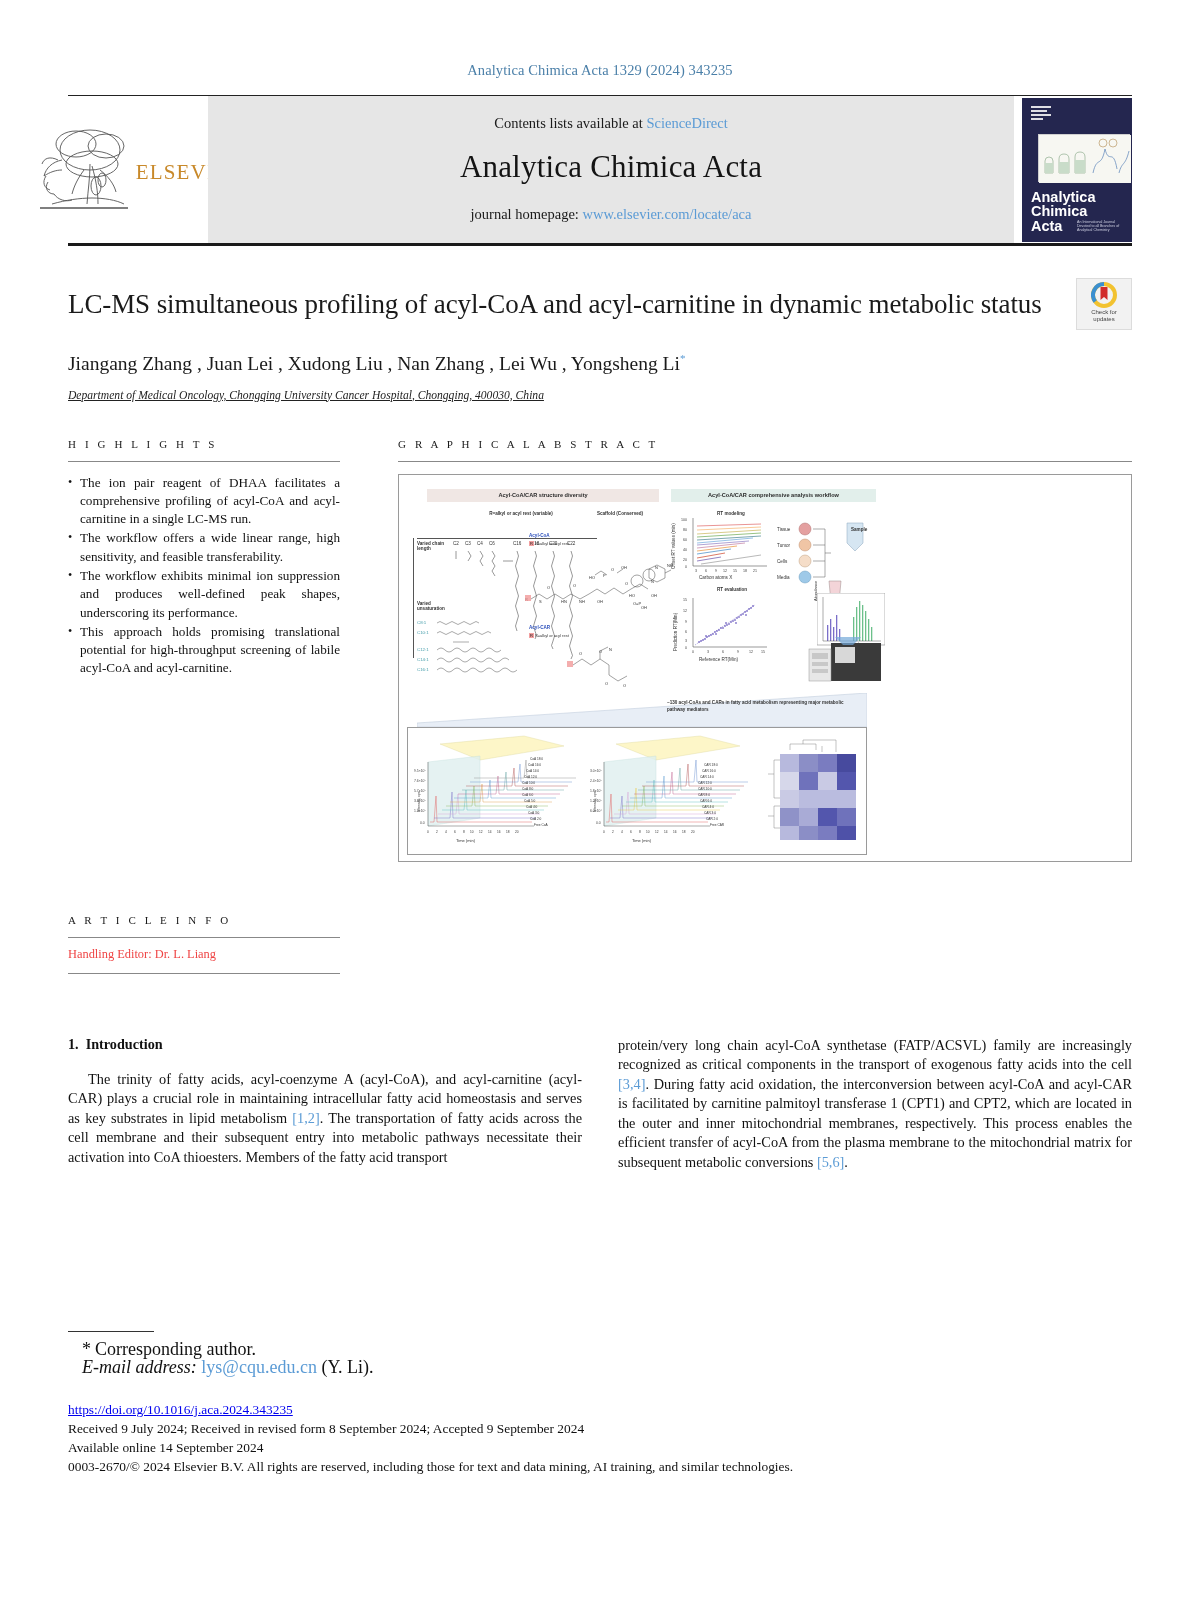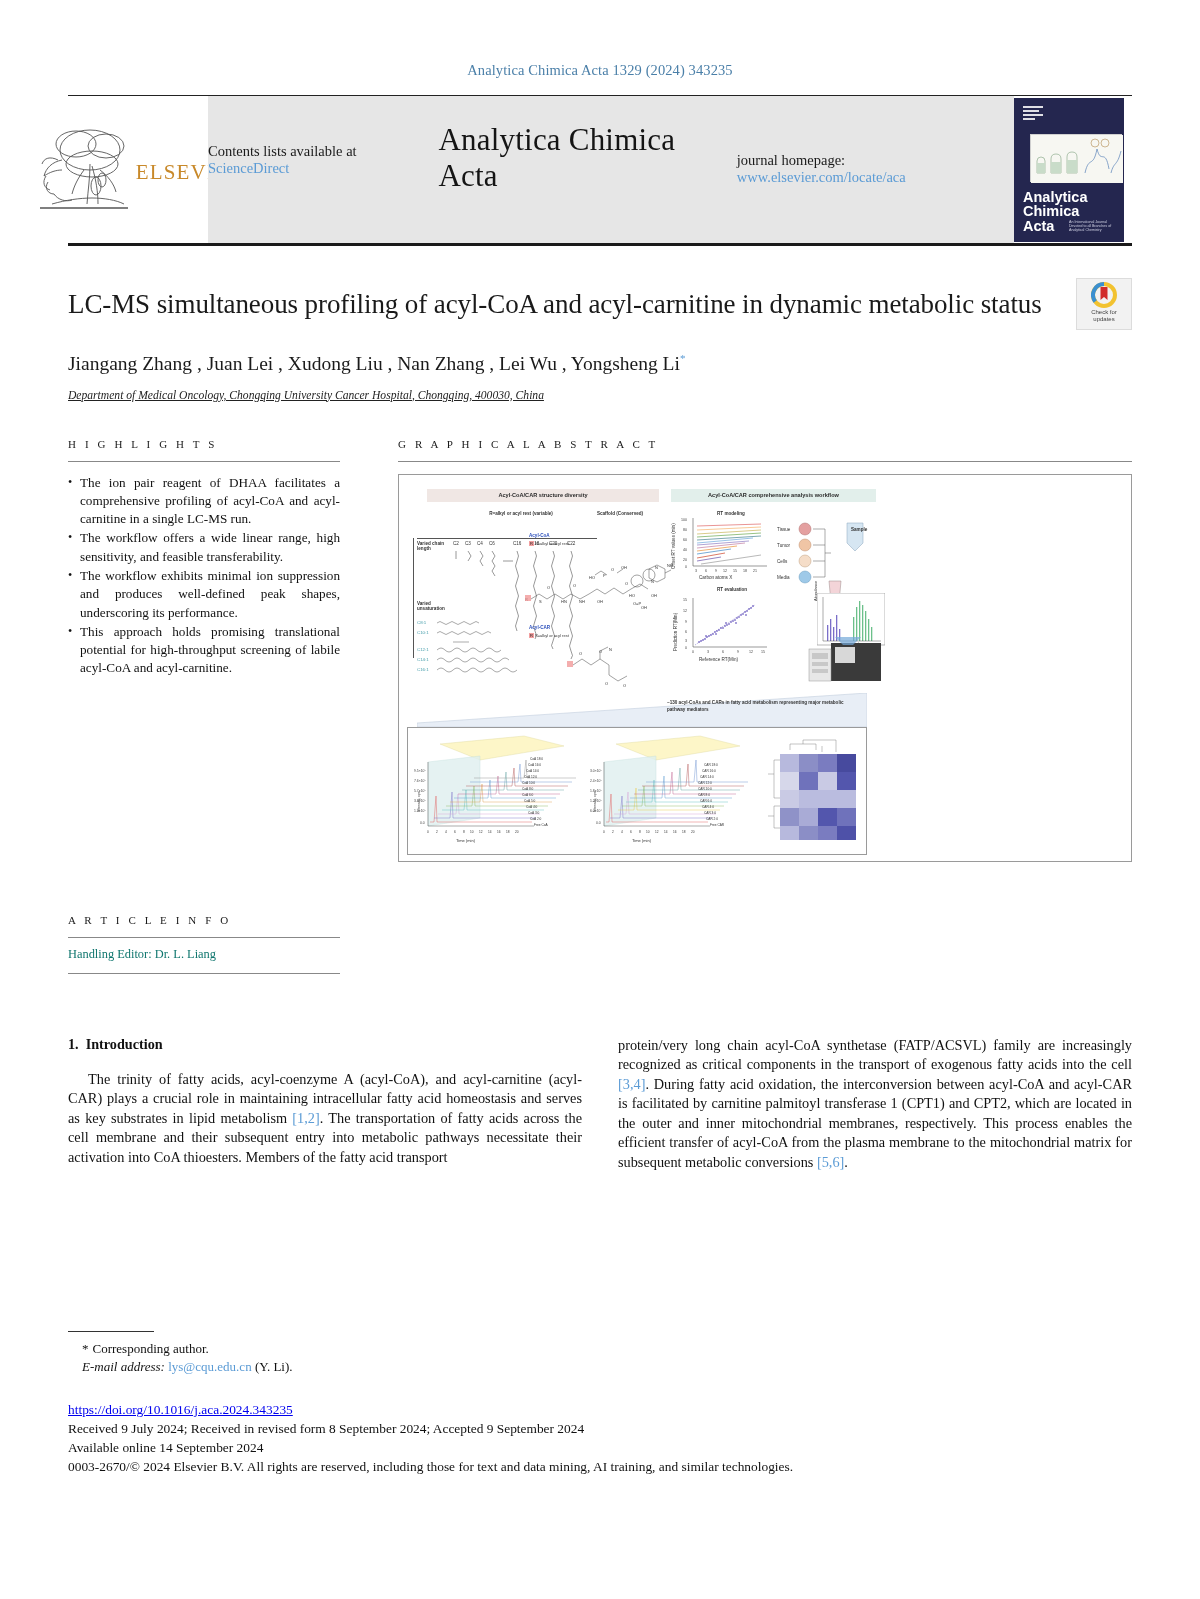--- a/index.html
+++ b/index.html
@@ -46,40 +46,40 @@
     font-family: "Liberation Serif", serif;
     font-size: 21px;
     letter-spacing: 1.2px;
     color: #c8892a;
     margin-top: 1px;
   }
   .mast-center {
     flex: 1 1 auto;
     background: #e6e6e6;
     display: flex;
-    flex-direction: row;
+    flex-direction: column;
     align-items: center;
     justify-content: center;
     padding: 6px 0 8px 0;
   }
   .contents-line { font-size: 14.5px; color: #1a1a1a; margin-bottom: 17px; }
   .contents-line a, .homepage a { color: #5b9bd5; text-decoration: none; }
   .journal-name {
     font-size: 31px;
     color: #141414;
     letter-spacing: .2px;
     margin-bottom: 21px;
   }
   .homepage { font-size: 14.5px; color: #1a1a1a; }
   .mast-cover {
     width: 118px;
     flex: 0 0 118px;
     display: flex;
     align-items: center;
-    justify-content: flex-start;
+    justify-content: flex-end;
   }
   .cover-thumb {
     width: 110px; height: 144px;
     background: #24264f;
     position: relative;
     overflow: hidden;
   }
   .cover-elsev { position:absolute; top:6px; left:8px; width: 22px; height: 20px; opacity:.95;}
   .cover-art {
     position: absolute; left: 16px; top: 36px; width: 92px; height: 48px;
@@ -199,21 +199,21 @@
     position: absolute; left: 8px; top: 252px; width: 460px; height: 128px;
     border: 1px solid #9a9a9a;
   }
   .funnel {
     position: absolute; left: 18px; top: 218px; width: 450px; height: 34px;
   }
 
   
   .artinfo { margin: 52px 68px 0 68px; width: 272px; }
   .artinfo .sec-rule2 { border-top: 1px solid #888; margin: 10px 0 9px 0; }
-  .handling { font-size: 12.4px; color:#0f766e; }
+  .handling { font-size: 12.4px; color:#ef4444; }
   .artinfo-bottom { border-top: 1px solid #888; margin-top: 11px; }
 
   
   .body-cols {
     margin: 62px 68px 0 68px;
     display: flex;
     gap: 36px;
   }
   .bcol { flex: 1 1 0; }
   h2.secnum {
@@ -230,21 +230,21 @@
     text-align: justify;
     text-indent: 20px;
     color: #111;
   }
   p.body.noind { text-indent: 0; }
   .ref { color: #5b9bd5; }
 
   
   .footnote { position: absolute; left: 68px; top: 1331px; width: 520px; }
   .fn-rule { width: 86px; border-top: 1px solid #333; margin-bottom: 8px; }
-  .fn-line { font-size: 13px; line-height: 18px; color: #111; }
+  .fn-line { font-size: 18px; line-height: 18px; color: #111; }
   .fn-line .star { margin-right: 4px; }
   .fn-indent { padding-left: 14px; }
   .fn-line i { font-style: italic; }
   .fn-line a { color: #5b9bd5; text-decoration: none; }
 
   .footer { position: absolute; left: 68px; top: 1400px; width: 1064px; }
   .footer .doi { font-size: 13.4px; color: #5b9bd5; line-height: 19px; }
   .footer .frow { font-size: 13.4px; color: #111; line-height: 19px; }
 </style>
 </head>

